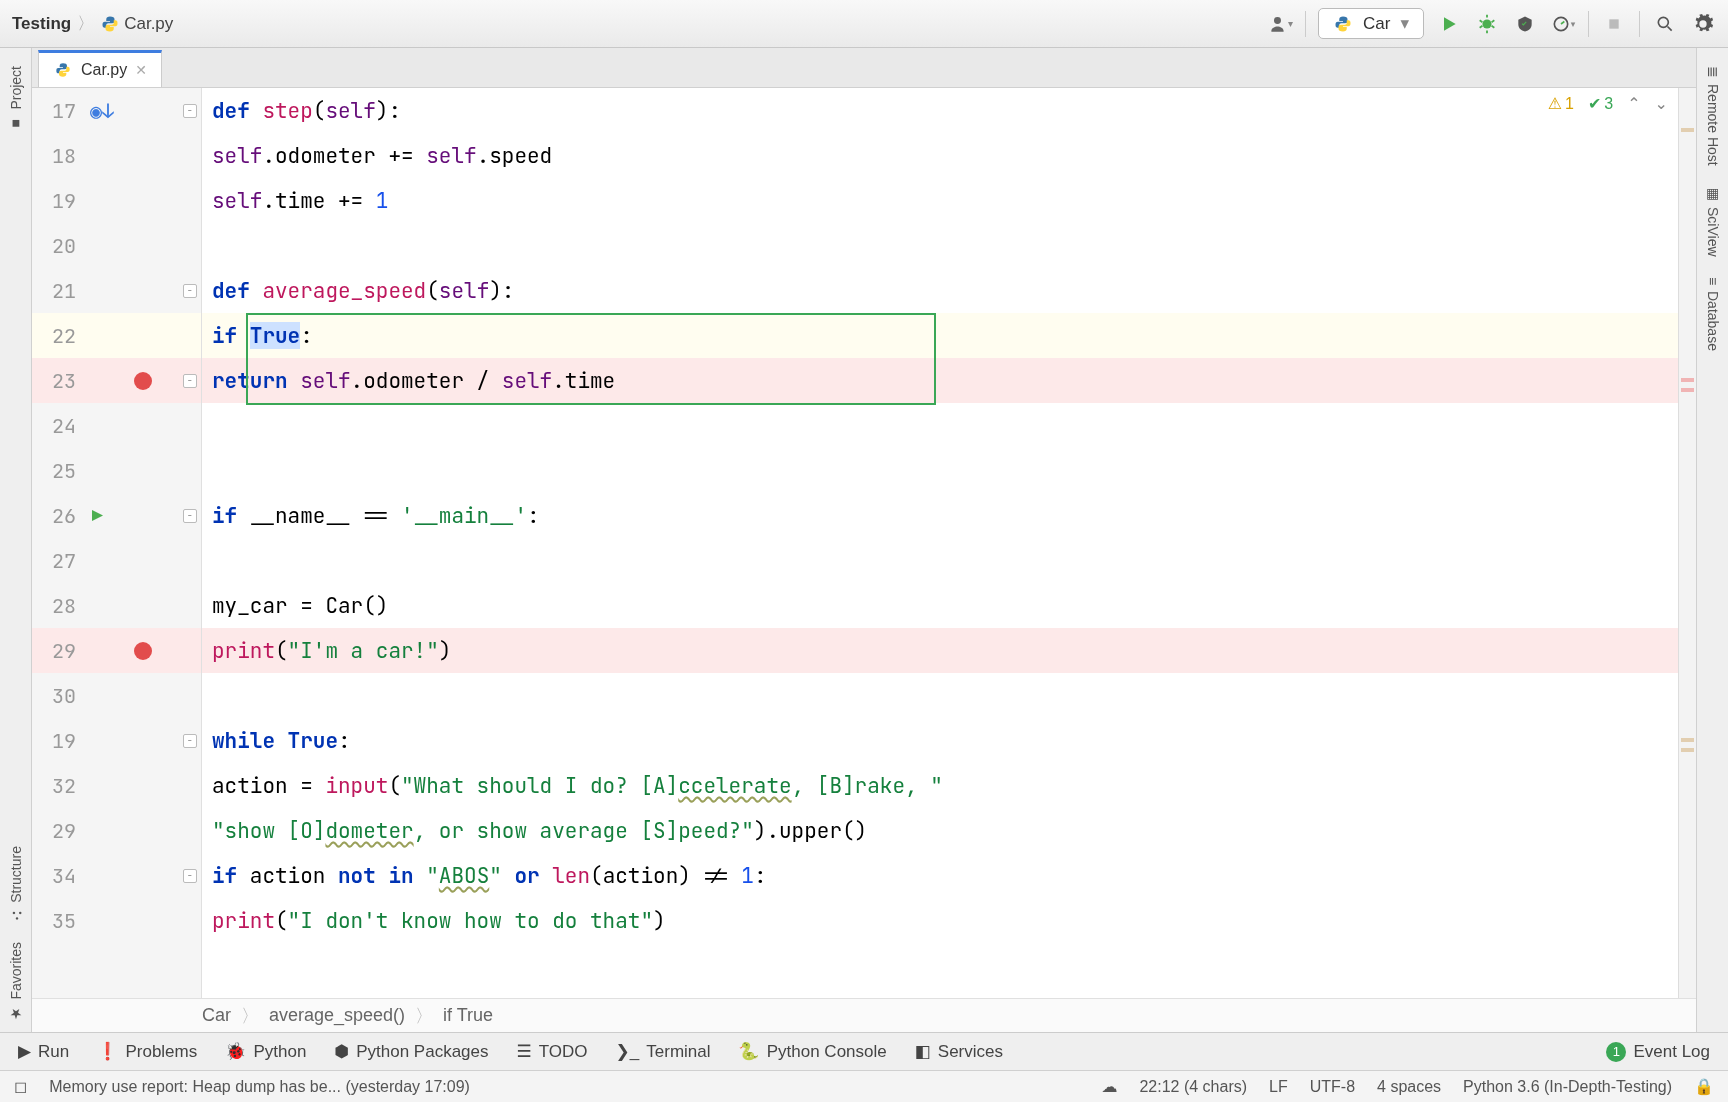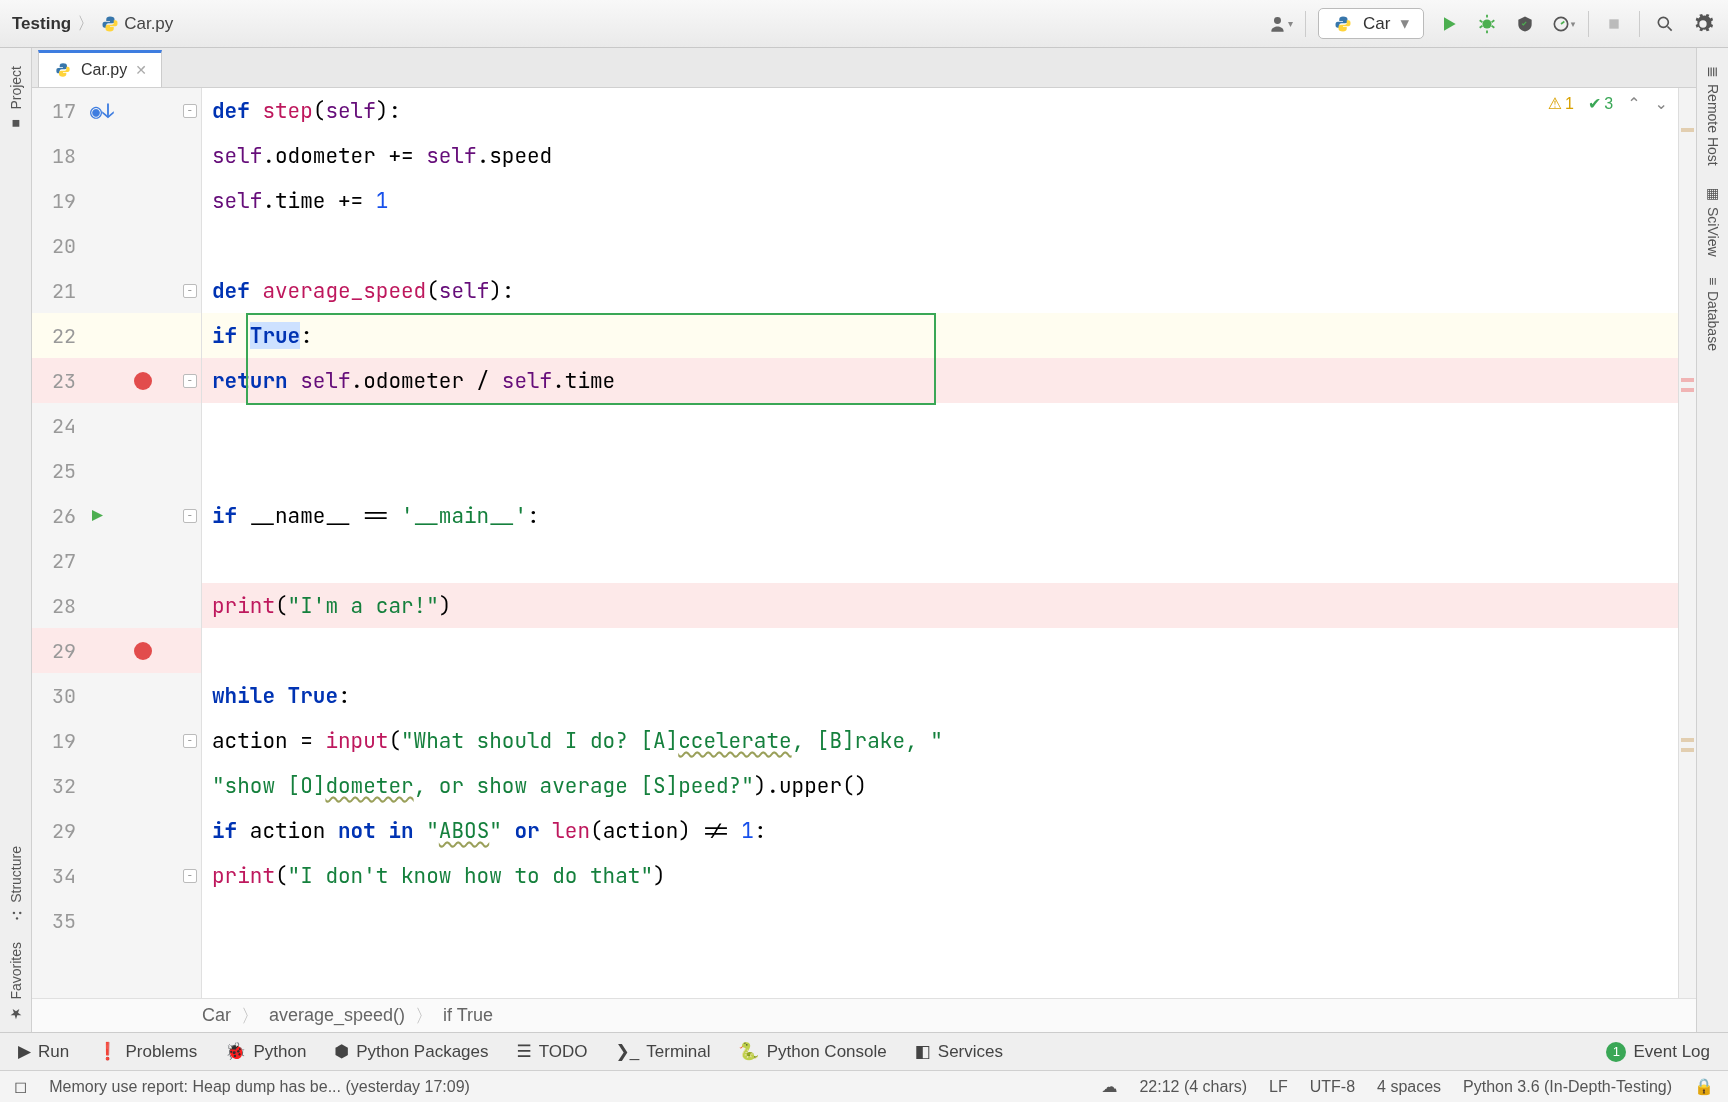--- a/index.html
+++ b/index.html
@@ -441,20 +441,21 @@
         <div class="code-line">        <span class="selfc">self</span><span>.odometer += </span><span class="selfc">self</span><span>.speed</span></div>
         <div class="code-line">        <span class="selfc">self</span><span>.time += </span><span class="num">1</span></div>
         <div class="code-line"></div>
         <div class="code-line">    <span class="kw">def </span><span class="fn">average_speed</span><span>(</span><span class="selfc">self</span><span>):</span></div>
         <div class="code-line hl-cursor">        <span class="kw">if </span><span class="kw selected">True</span><span>:</span></div>
         <div class="code-line hl-bp">            <span class="kw">return </span><span class="selfc">self</span><span>.odometer / </span><span class="selfc">self</span><span>.time</span></div>
         <div class="code-line"></div>
         <div class="code-line"></div>
         <div class="code-line"><span class="kw">if </span><span>__name__ == </span><span class="str">'__main__'</span><span>:</span></div>
         <div class="code-line"></div>
+        <div class="code-line">    <span>my_car = Car()</span></div>
         <div class="code-line hl-bp">    <span class="fn">print</span><span>(</span><span class="str">"I'm a car!"</span><span>)</span></div>
         <div class="code-line"></div>
         <div class="code-line">    <span class="kw">while </span><span class="kw">True</span><span>:</span></div>
         <div class="code-line">        <span>action = </span><span class="fn">input</span><span>(</span><span class="str">"What should I do? [A]</span><span class="str wavy">ccelerate</span><span class="str">, [B]rake, "</span></div>
         <div class="code-line">                       <span class="str">"show [O]</span><span class="str wavy">dometer</span><span class="str">, or show average [S]peed?"</span><span>).upper()</span></div>
         <div class="code-line">        <span class="kw">if </span><span>action </span><span class="kw">not in </span><span class="str">"</span><span class="str wavy">ABOS</span><span class="str">" </span><span class="kw">or </span><span class="fn">len</span><span>(action) != </span><span class="num">1</span><span>:</span></div>
         <div class="code-line">            <span class="fn">print</span><span>(</span><span class="str">"I don't know how to do that"</span><span>)</span></div>
       </div>
 
       <div class="error-strip">

